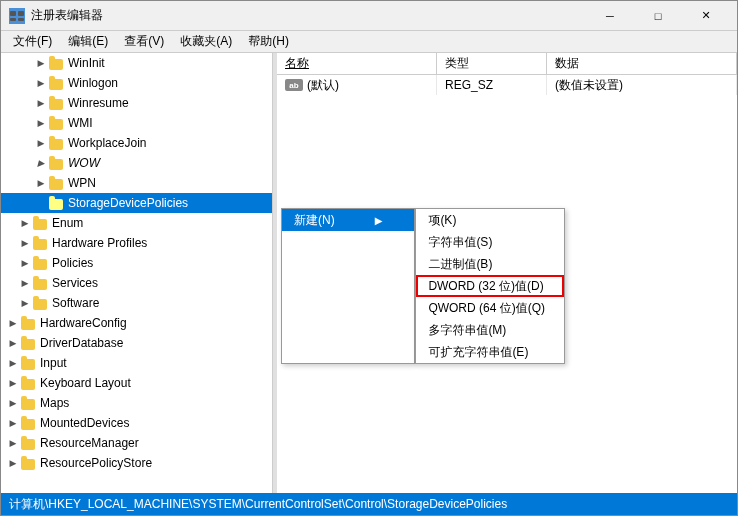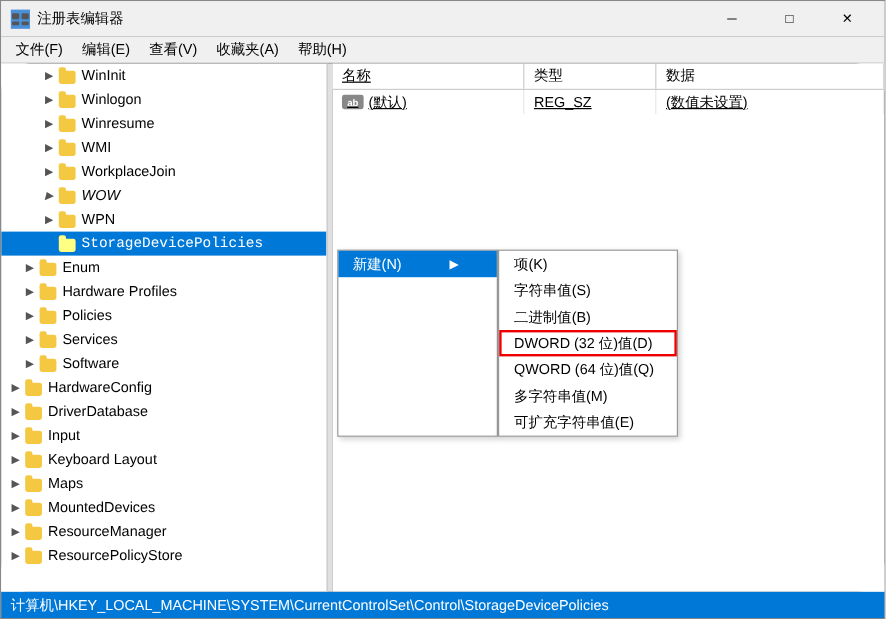--- a/index.html
+++ b/index.html
@@ -174,21 +174,20 @@
     .td {
       padding: 0 8px;
       font-size: 12px;
       white-space: nowrap;
       overflow: hidden;
       text-overflow: ellipsis;
       height: 100%;
       display: flex;
       align-items: center;
       border-right: 1px solid #e8e8e8;
-      text-decoration: underline;
     }
     .td-name { width: 160px; }
     .td-type { width: 110px; }
     .td-data { flex: 1; }
 
     .ab-icon {
       display: inline-flex;
       align-items: center;
       justify-content: center;
       background: #888;
@@ -353,21 +352,21 @@
         <span class="folder-icon"></span>
         <span>WOW</span>
       </div>
 
       <div class="tree-item" style="padding-left:32px;">
         <span class="tree-arrow collapsed"></span>
         <span class="folder-icon"></span>
         <span>WPN</span>
       </div>
 
-      <div class="tree-item selected" style="padding-left:32px;font-family:Liberation Mono, monospace;">
+      <div class="tree-item selected" style="padding-left:32px;">
         <span class="tree-arrow leaf"></span>
         <span class="folder-icon"></span>
         <span>StorageDevicePolicies</span>
       </div>
 
       <div class="tree-item" style="padding-left:16px;">
         <span class="tree-arrow collapsed"></span>
         <span class="folder-icon"></span>
         <span>Enum</span>
       </div>

